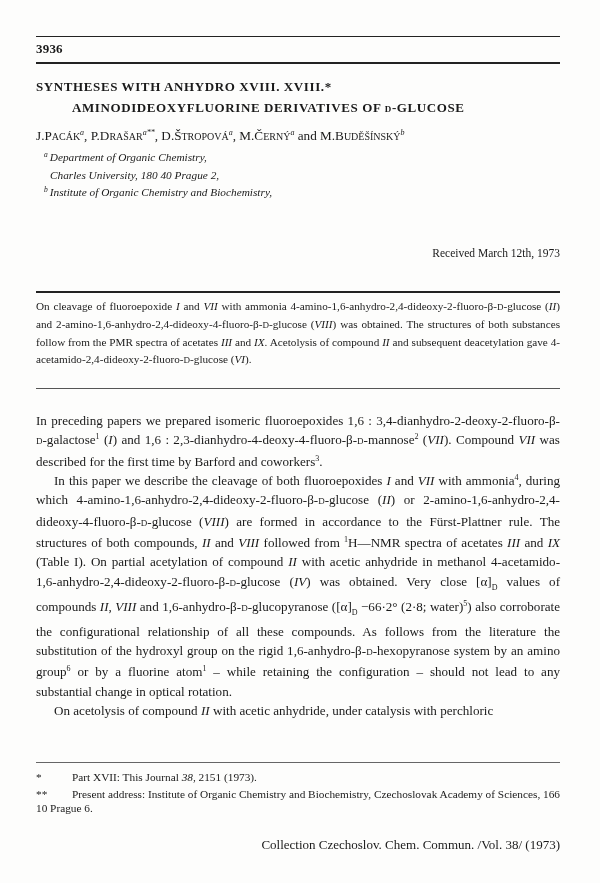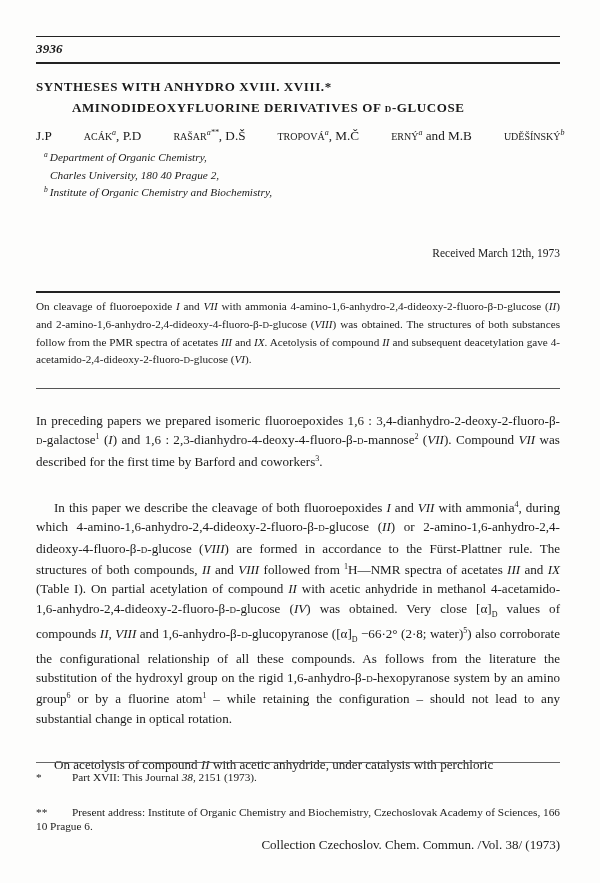--- a/index.html
+++ b/index.html
@@ -3,33 +3,33 @@
 <meta charset="utf-8">
 <style>
   html, body { margin: 0; padding: 0; }
   body {
     width: 600px; height: 883px; background: #fdfdfc; position: relative;
     overflow: hidden; color: #1a1a1a;
     font-family: "Liberation Serif", "DejaVu Serif", serif;
   }
   .rule { position: absolute; left: 36px; width: 524px; background: #222; }
   .abs { position: absolute; }
-  .pageno { left: 36px; top: 41px; font-size: 13px; font-weight: bold; letter-spacing: 0.2px; font-style: italic; }
+  .pageno { left: 36px; top: 41px; font-size: 13px; font-weight: bold; letter-spacing: 0.2px; }
   .title { left: 36px; font-size: 13px; font-weight: bold; letter-spacing: 0.6px; white-space: nowrap; }
   .title .sc { font-size: 9px; }
   .authors { left: 36px; top: 128px; font-size: 13.2px; white-space: nowrap; }
-  .authors .sc { font-size: 10px; margin-left: 32px; }
+  .authors .sc { font-size: 10px; }
   .authors sup { font-size: 8px; font-style: italic; vertical-align: 5px; line-height: 0; }
   .affil { left: 50px; top: 149px; font-size: 11.3px; font-style: italic; line-height: 17.5px; white-space: nowrap; }
   .affil sup { font-size: 7.5px; vertical-align: 4px; line-height: 0; margin-right: 2px; }
   .received { right: 40px; top: 247px; font-size: 11.5px; margin-left: 48px; }
   .abstract { left: 36px; width: 524px; top: 298px; font-size: 11.2px; line-height: 17px; text-align: justify; }
   .body { left: 36px; width: 524px; top: 411px; font-size: 13.1px; line-height: 19.35px; text-align: justify; }
   .body p { margin: 0; }
-  .body p.indent { text-indent: 18px; margin-top: 27px; }
+  .body p.indent { text-indent: 18px; }
   .sc-small { font-size: 9px; }
   sup.r { font-size: 8px; vertical-align: 5px; line-height: 0; }
   .footnotes { left: 36px; width: 524px; top: 770px; font-size: 11.3px; line-height: 14.5px; text-align: justify; }
   .fn-row { display: flex; }
   .fn-mark { width: 36px; flex: none; }
   .footer { right: 40px; top: 837px; font-size: 13px; white-space: nowrap; }
   i { font-style: italic; }
 </style>
 </head>
 <body>
@@ -66,18 +66,18 @@
   <p class="indent">In this paper we describe the cleavage of both fluoroepoxides <i>I</i> and <i>VII</i> with ammonia<sup class="r">4</sup>, during which 4-amino-1,6-anhydro-2,4-dideoxy-2-fluoro-β-<span class="sc-small">D</span>-glucose (<i>II</i>) or 2-amino-1,6-anhydro-2,4-dideoxy-4-fluoro-β-<span class="sc-small">D</span>-glucose (<i>VIII</i>) are formed in accordance to the Fürst-Plattner rule. The structures of both compounds, <i>II</i> and <i>VIII</i> followed from <sup class="r">1</sup>H—NMR spectra of acetates <i>III</i> and <i>IX</i> (Table I). On partial acetylation of compound <i>II</i> with acetic anhydride in methanol 4-acetamido-1,6-anhydro-2,4-dideoxy-2-fluoro-β-<span class="sc-small">D</span>-glucose (<i>IV</i>) was obtained. Very close [α]<sub style="font-size:8px">D</sub> values of compounds <i>II</i>, <i>VIII</i> and 1,6-anhydro-β-<span class="sc-small">D</span>-glucopyranose ([α]<sub style="font-size:8px">D</sub> −66·2° (2·8; water)<sup class="r">5</sup>) also corroborate the configurational relationship of all these compounds. As follows from the literature the substitution of the hydroxyl group on the rigid 1,6-anhydro-β-<span class="sc-small">D</span>-hexopyranose system by an amino group<sup class="r">6</sup> or by a fluorine atom<sup class="r">1</sup> – while retaining the configuration – should not lead to any substantial change in optical rotation.</p>
   <p class="indent">On acetolysis of compound <i>II</i> with acetic anhydride, under catalysis with perchloric</p>
 </div>
 
 <div class="rule" style="top:762px;height:1px;background:#666;"></div>
 <div class="abs footnotes">
   <div class="fn-row">
     <span class="fn-mark">*</span>
     <span>Part XVII: This Journal <i>38</i>, 2151 (1973).</span>
   </div>
-  <div style="margin-top:20px;">
+  <div style="margin-top:2px;">
     <span class="fn-mark" style="display:inline-block;">**</span><span>Present address: Institute of Organic Chemistry and Biochemistry, Czechoslovak Academy of Sciences, 166 10 Prague 6.</span>
   </div>
 </div>
 
 <div class="abs footer">Collection Czechoslov. Chem. Commun. /Vol. 38/ (1973)</div>
 
 </body></html>

